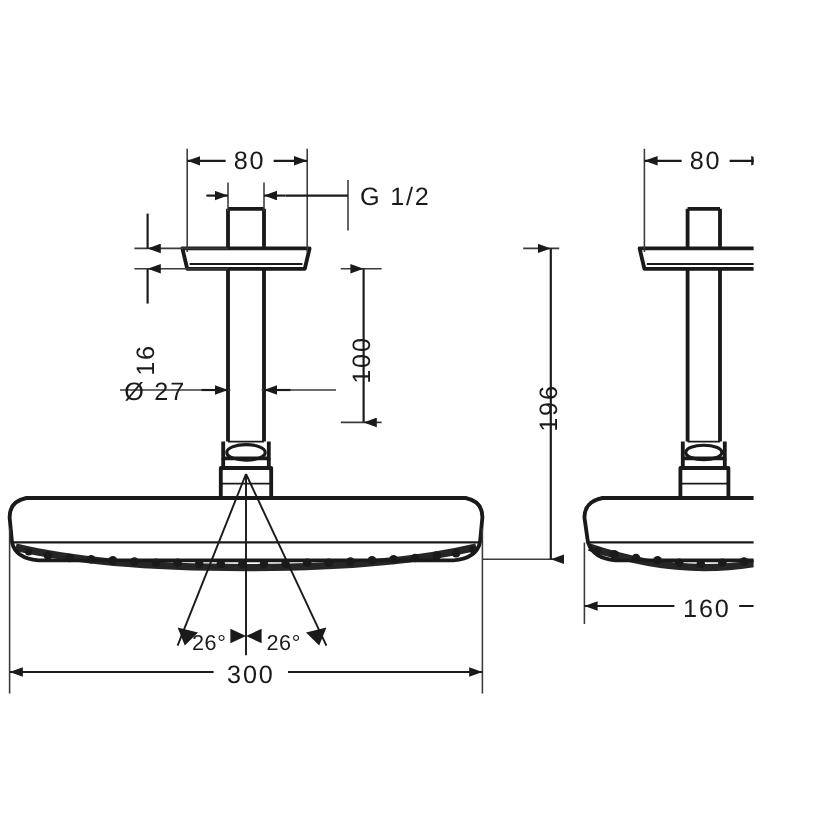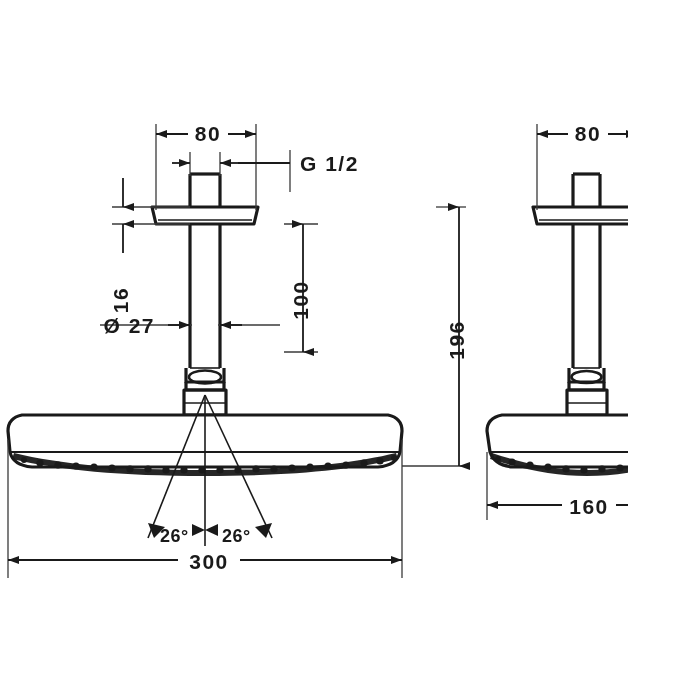--- a/index.html
+++ b/index.html
@@ -7,21 +7,20 @@
     padding: 0;
     background: #ffffff;
   }
   #canvas {
     position: relative;
     width: 628px;
     height: 700px;
     background: #ffffff;
     font-family: "Liberation Sans", sans-serif;
     overflow: hidden;
-    font-weight: bold;
   }
   svg { display: block; }
   .dimtext {
     font-family: "Liberation Sans", sans-serif;
     font-size: 21px;
     fill: #1a1a1a;
     letter-spacing: 1.5px;
   }
   .dimtext-rot {
     font-family: "Liberation Sans", sans-serif;

